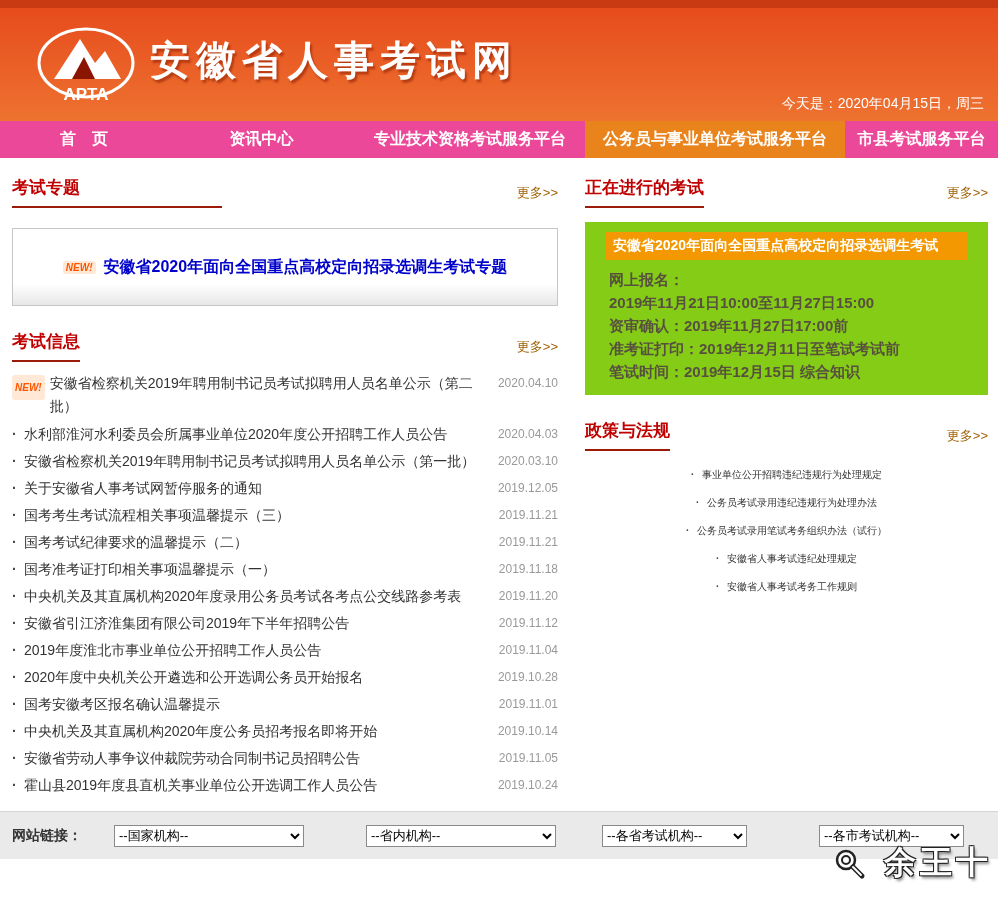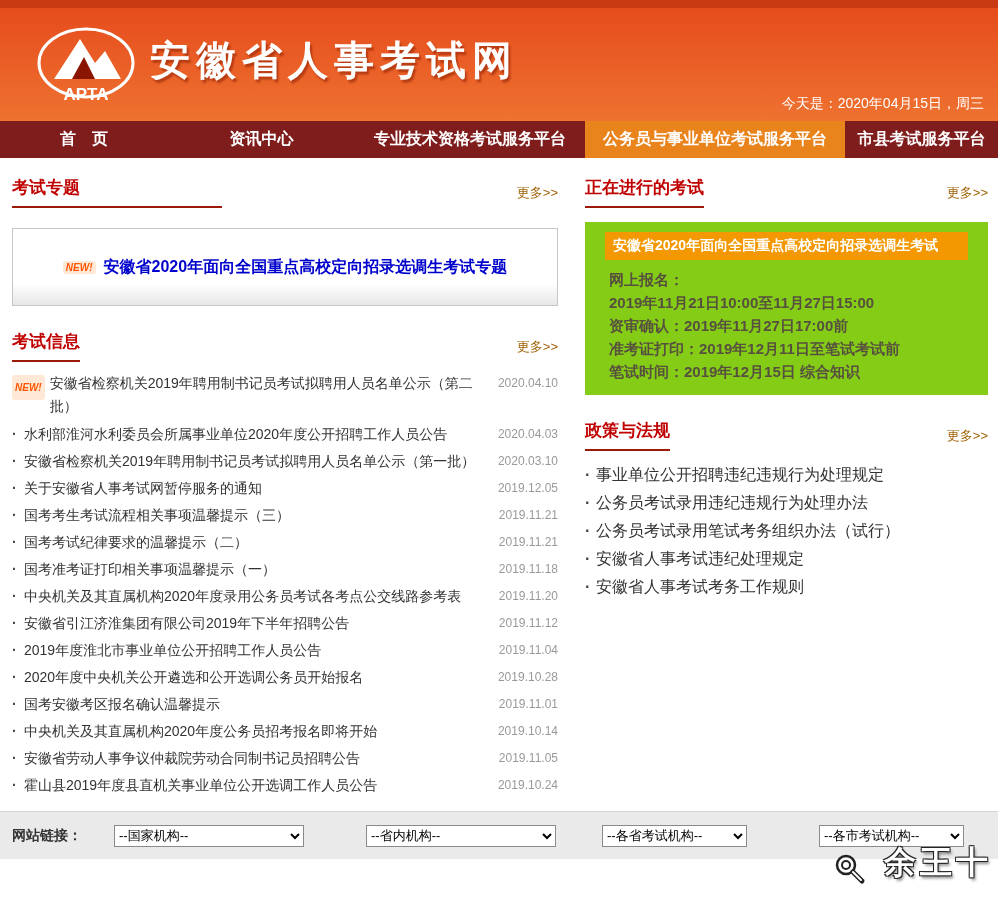--- a/index.html
+++ b/index.html
@@ -19,21 +19,21 @@
   .logo { width:100px; height:80px; flex:0 0 100px; }
   .site-title {
     color:#fff; font-size:40px; font-weight:bold; letter-spacing:6px;
     margin-left:14px; text-shadow:2px 3px 2px rgba(140,30,0,.55); margin-top:-8px;
   }
   .header-date {
     position:absolute; right:14px; bottom:8px; color:#fff; font-size:14px;
   }
 
   
-  .main-nav { height:37px; background:#7f1d1d; display:flex; }
+  .main-nav { height:37px; background:#ec4899; display:flex; }
   .nav-item {
     color:#fff; font-size:16px; font-weight:bold; display:flex;
     align-items:center; justify-content:center; cursor:pointer; height:100%;
   }
   .nav-item.n0 { width:168px; }
   .nav-item.n1 { width:187px; }
   .nav-item.n2 { width:230px; }
   .nav-item.n3 { width:260px; }
   .nav-item.n4 { width:153px; }
   .nav-item.active { background:#e9831c; }
@@ -81,39 +81,39 @@
   .exam-box { margin-top:14px; background:#84cc16; padding:10px 14px 12px 14px; }
   .exam-banner {
     background:#f39800; color:#fff; font-size:14px; font-weight:bold;
     padding:5px 8px; margin:0 6px 8px 6px;
   }
   .exam-lines { padding-left:10px; }
   .exam-line { color:#57503f; font-size:15px; font-weight:bold; line-height:23px; }
 
   
   .policy-list { list-style:none; margin-top:10px; }
-  .policy-item { display:flex; align-items:flex-start; line-height:28px; font-size:16px; }
+  .policy-item { display:flex; align-items:flex-start; line-height:28px; font-size:10px;justify-content:center; }
   .policy-item::before { content:"·"; color:#444; flex:0 0 11px; font-weight:bold; }
   .policy-link { color:#333; }
 
   
   .site-footer {
     height:48px; background:#eaeaea; border-top:1px solid #d5d5d5;
     display:flex; align-items:center; padding:0 12px;
   }
   .footer-label { font-size:14px; font-weight:bold; color:#333; }
   .footer-select { height:22px; font-size:13px; cursor:pointer; background:#fff; border:1px solid #8a8a8a; }
   .fs0 { width:190px; margin-left:32px; }
   .fs1 { width:190px; margin-left:62px; }
   .fs2 { width:145px; margin-left:46px; }
   .fs3 { width:145px; margin-left:72px; }
 
   
   .watermark {
-    position:absolute; right:6px; bottom:12px; display:flex; align-items:flex-end;
+    position:absolute; right:6px; bottom:12px; display:flex; align-items:center;
     gap:18px; pointer-events:none;
   }
   .wm-text {
     font-size:32px; font-weight:bold; color:#fff; letter-spacing:4px;
     text-shadow:-1px -1px 0 #222,1px -1px 0 #222,-1px 1px 0 #222,1px 1px 0 #222,2px 3px 3px rgba(0,0,0,.45);
   }
 </style>
 </head>
 <body>
 

